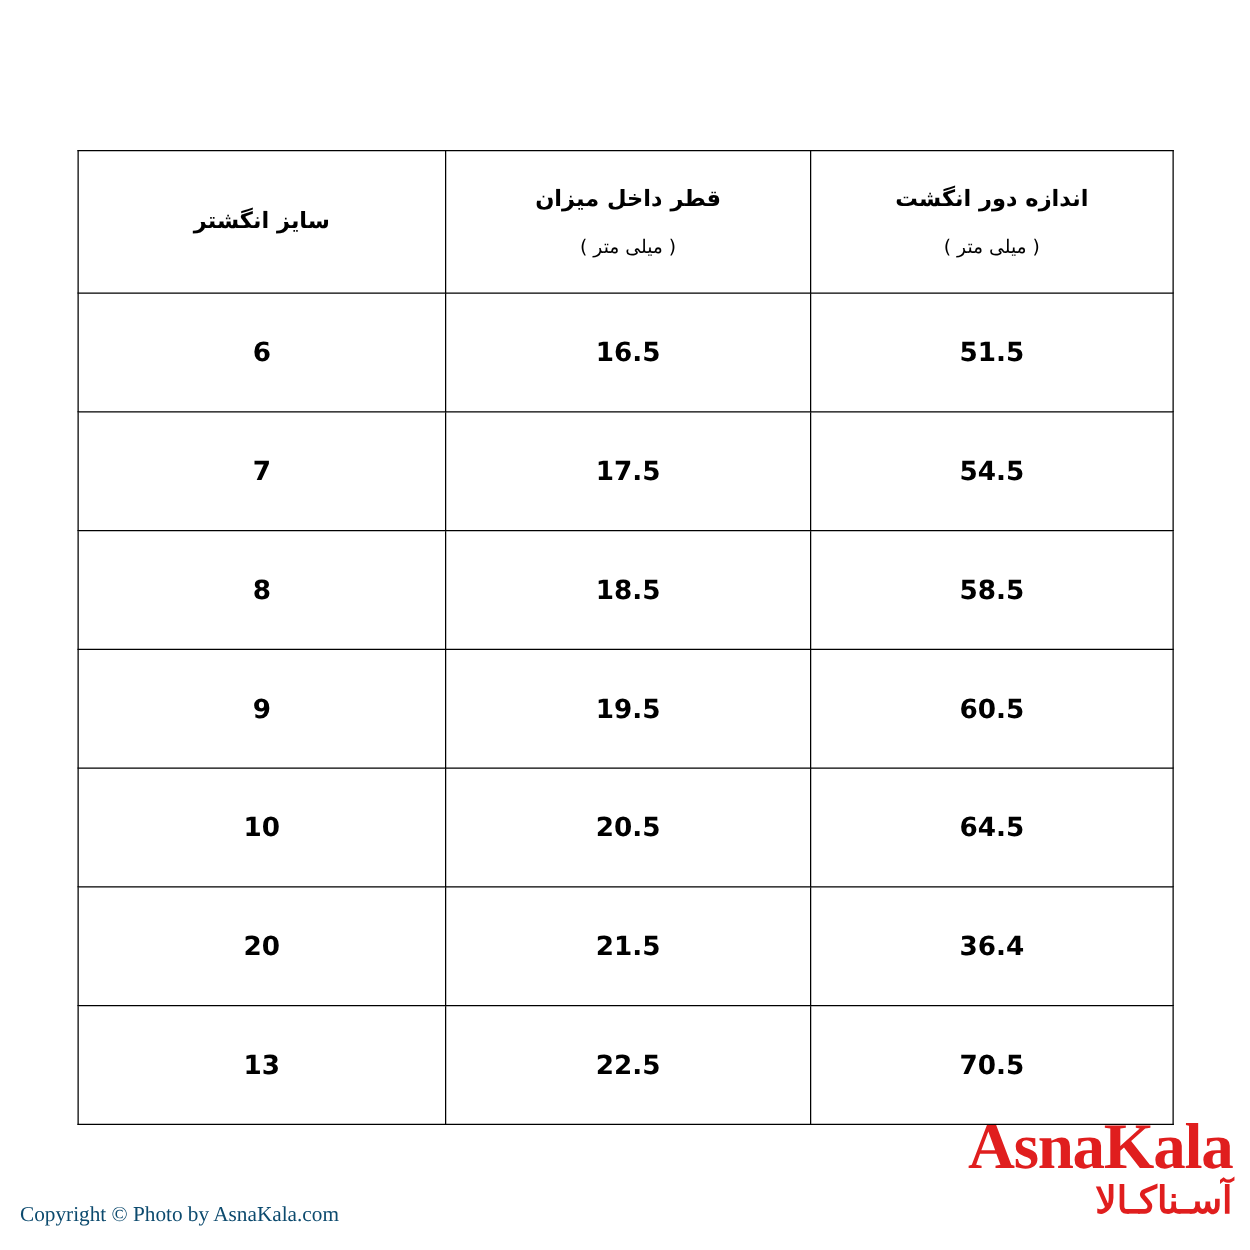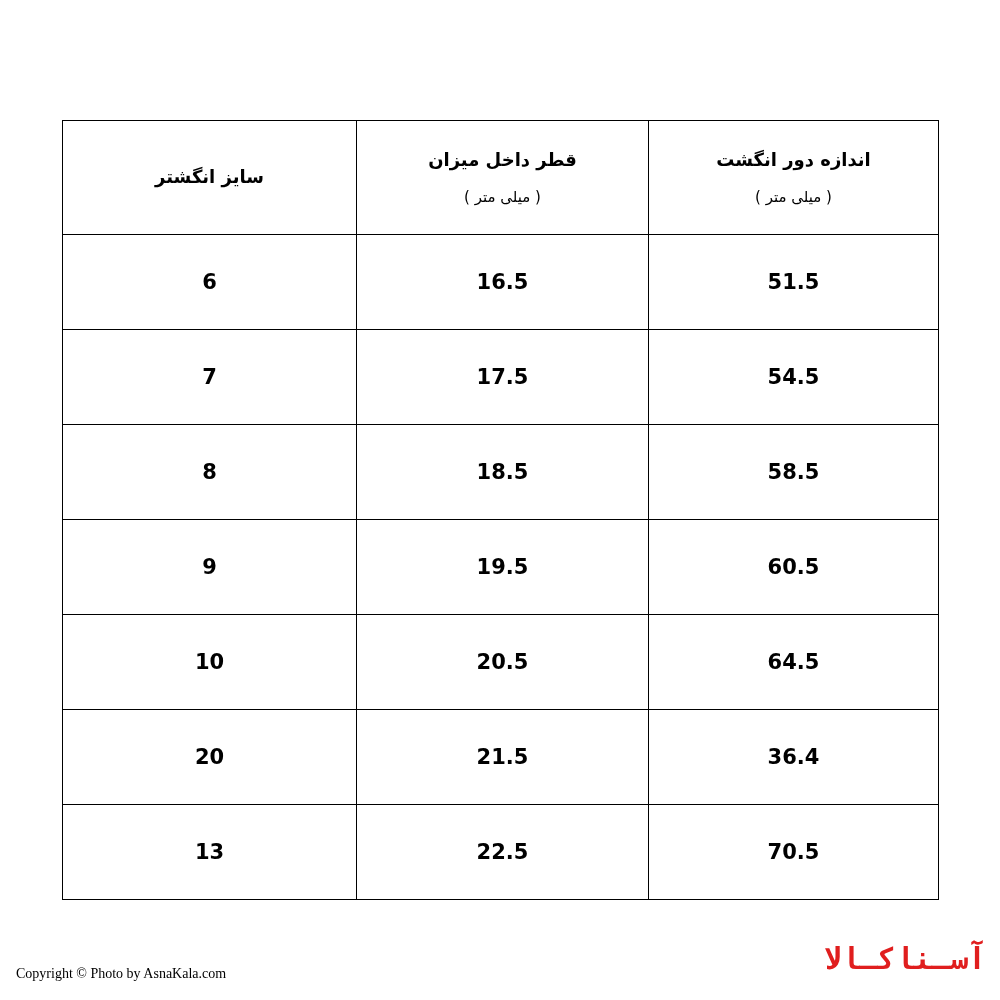--- a/index.html
+++ b/index.html
@@ -78,37 +78,37 @@
   }
   .logo .latin {
     font-family: "Liberation Serif", "DejaVu Serif", serif;
     font-size: 52px;
     font-weight: bold;
     color: #e01e1e;
     letter-spacing: -1px;
     display: block;
   }
   .logo .persian {
-    font-family: Liberation Mono, monospace;
+    font-family: Liberation Sans, sans-serif;
     font-size: 30px;
     font-weight: bold;
     color: #e01e1e;
     display: block;
     margin-top: 2px;
     direction: rtl;
     text-align: right;
     letter-spacing: 1px;
   }
   .copyright {
     position: absolute;
     left: 16px;
     bottom: 18px;
     font-family: "Liberation Serif", "DejaVu Serif", serif;
-    font-size: 14px;
-    color: #000000;
+    font-size: 17px;
+    color: #0c4a6e;
     direction: ltr;
   }
 </style>
 </head>
 <body>
 
 <div class="page">
 
 
   <table class="size-table">
@@ -165,18 +165,19 @@
       </tr>
       <tr>
         <td>70.5</td>
         <td>22.5</td>
         <td>13</td>
       </tr>
     </tbody>
   </table>
 
   <div class="logo">
+    <span class="latin">AsnaKala</span>
     <span class="persian">آسـناکـالا</span>
   </div>
 
   <div class="copyright">Copyright © Photo by AsnaKala.com</div>
 
 </div>
 
 </body></html>

